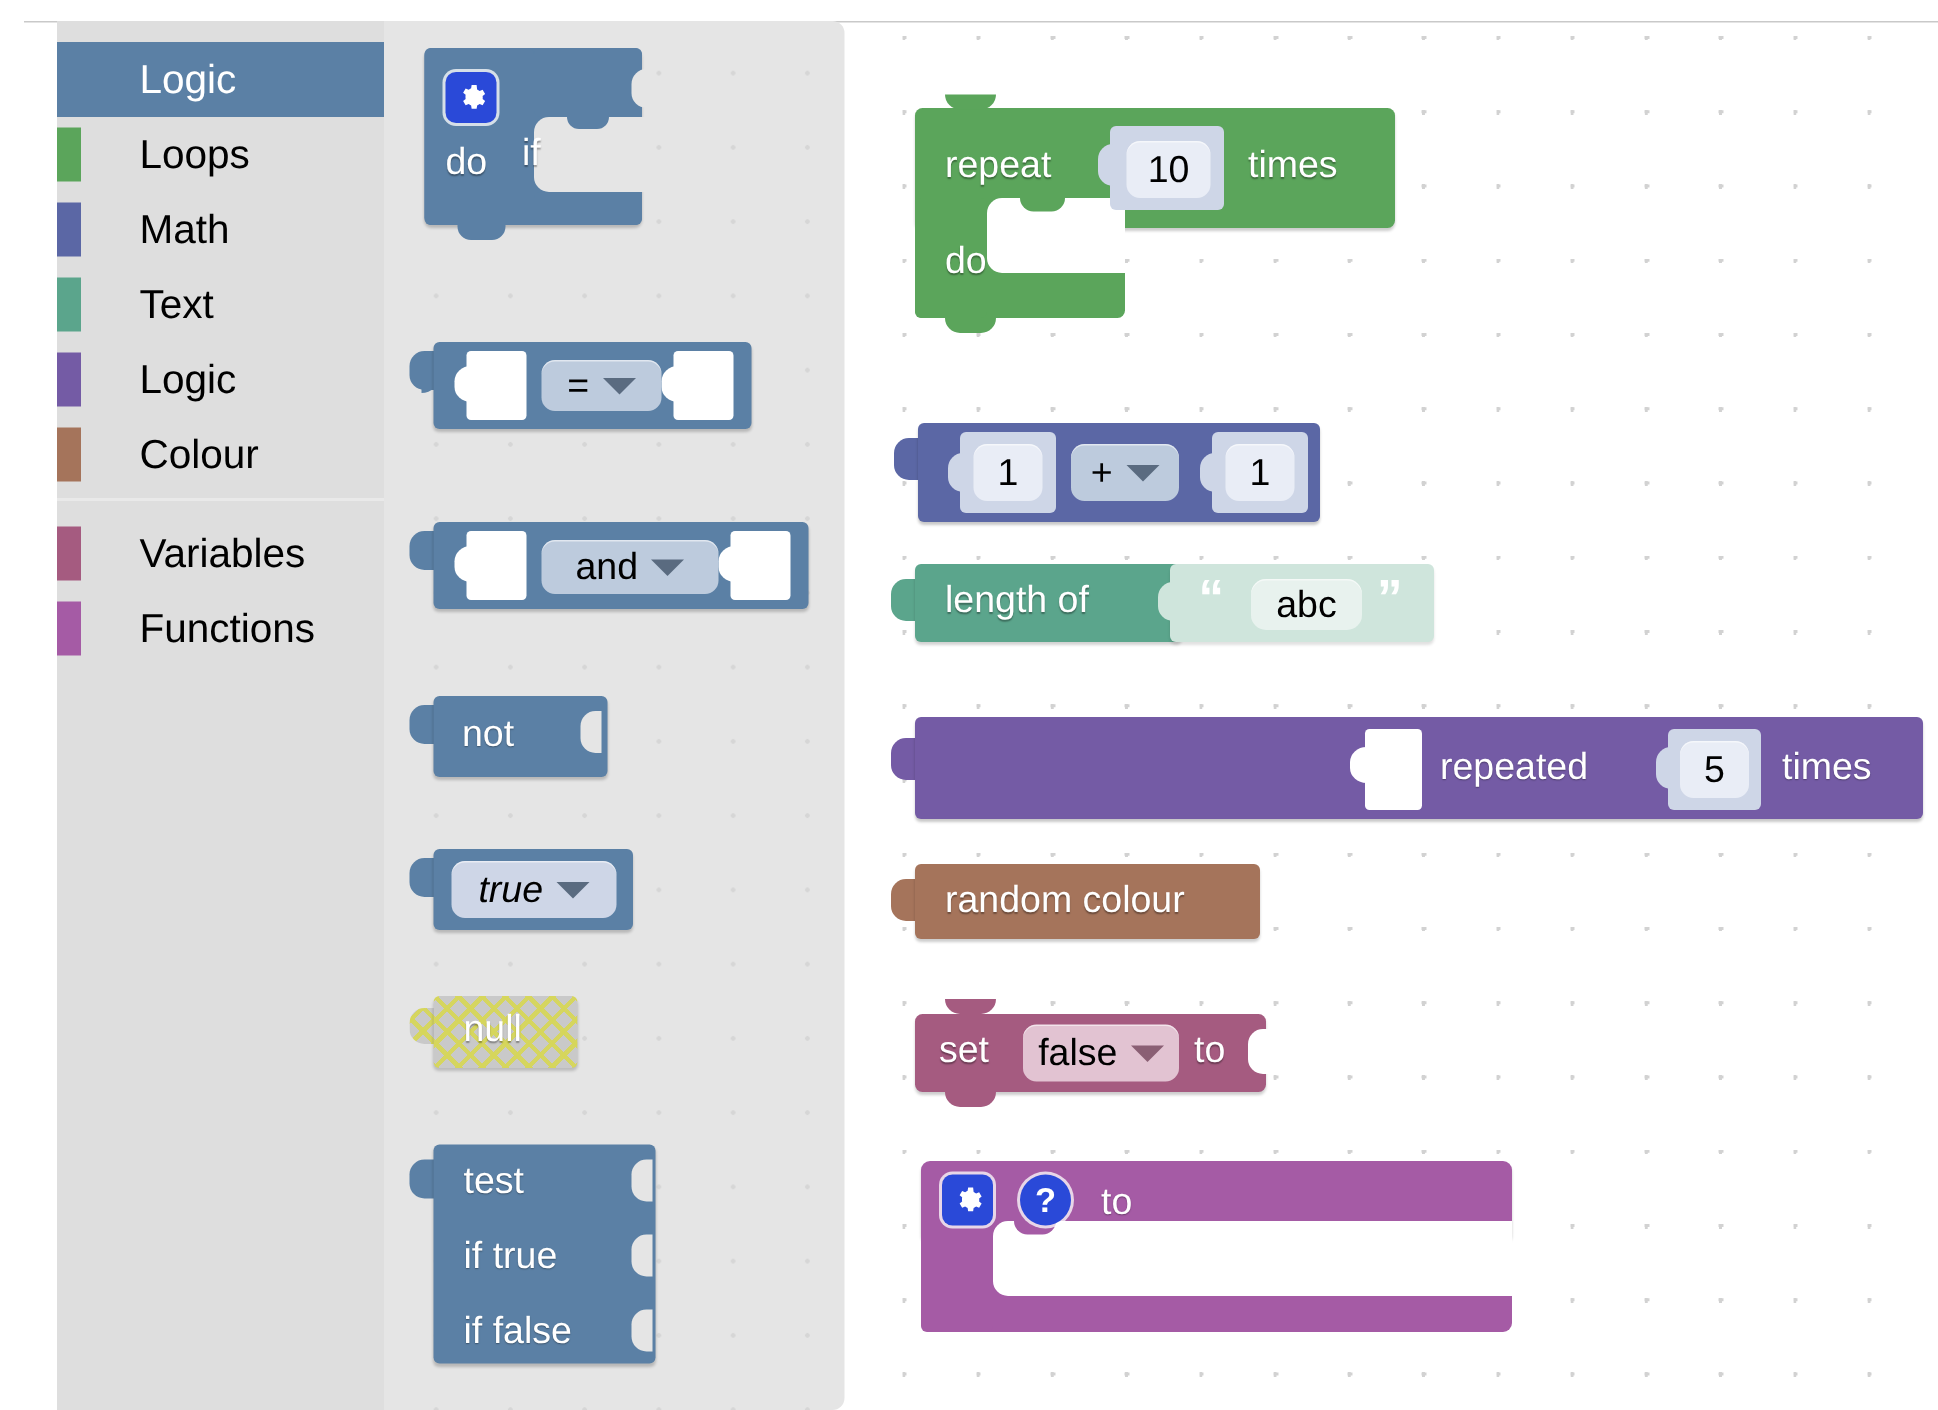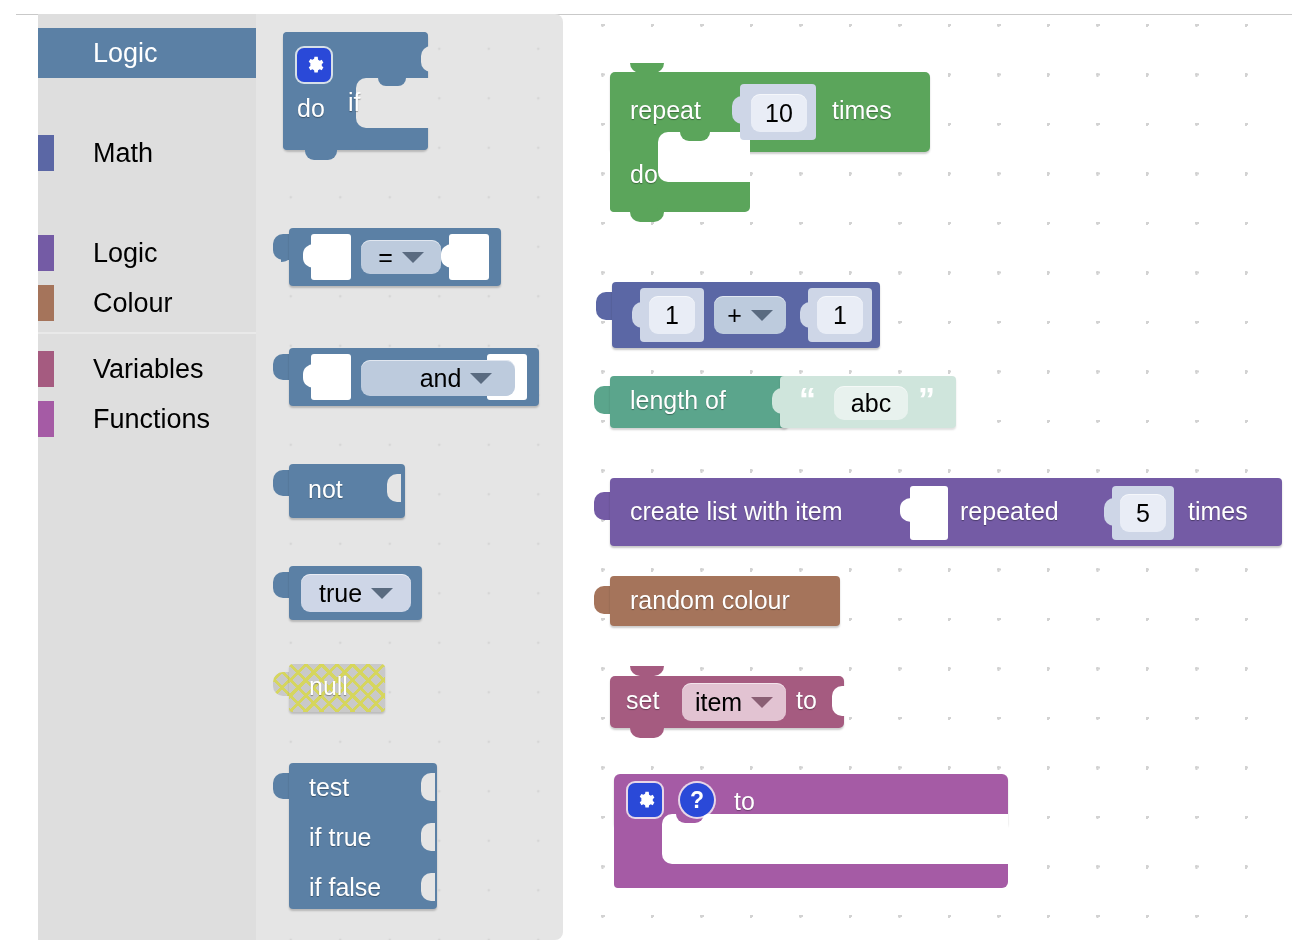--- a/index.html
+++ b/index.html
@@ -134,26 +134,34 @@
   <div class="ws-mask"></div>
   <div class="topline"></div>
 
   <div class="sidebar">
 
     <div class="cat sel" style="top:14px;">
 
       <div class="cat-label">Logic</div>
     </div>
 
+    <div class="cat" style="top:64px;">
+      <div class="swatch" style="background:#5ba55b;"></div>
+      <div class="cat-label">Loops</div>
+    </div>
 
     <div class="cat" style="top:114px;">
       <div class="swatch" style="background:#5b67a5;"></div>
       <div class="cat-label">Math</div>
     </div>
 
+    <div class="cat" style="top:164px;">
+      <div class="swatch" style="background:#5ba58c;"></div>
+      <div class="cat-label">Text</div>
+    </div>
 
     <div class="cat" style="top:214px;">
       <div class="swatch" style="background:#745ba5;"></div>
       <div class="cat-label">Logic</div>
     </div>
 
     <div class="cat" style="top:264px;">
       <div class="swatch" style="background:#a5745b;"></div>
       <div class="cat-label">Colour</div>
     </div>
@@ -215,37 +223,37 @@
       </div>
     </div>
 
     <div class="blk" style="left:25px;top:320px;width:280px;height:70px;">
       <div class="bbody" style="left:-8px;top:20px;width:18px;height:26px;background:#5b80a5;border-radius:10px 0 0 10px;"></div>
       <div class="bbody" style="left:8px;top:14px;width:250px;height:58px;background:#5b80a5;border-radius:4px;box-shadow:0 2px 2px rgba(0,0,0,.2);"></div>
       <div class="socket" style="left:30px;top:20px;width:40px;height:46px;"></div>
       <div class="socket-tab" style="left:22px;top:30px;"></div>
       <div class="socket" style="left:206px;top:20px;width:40px;height:46px;"></div>
       <div class="socket-tab" style="left:198px;top:30px;"></div>
-      <div class="field dd" style="left:80px;top:26px;width:118px;height:36px;padding-left:36px;">
+      <div class="field dd" style="left:80px;top:26px;width:118px;height:36px;">
         <span>and</span>
         <span class="ddarrow"></span>
       </div>
     </div>
 
     <div class="blk" style="left:25px;top:440px;width:180px;height:66px;">
       <div class="bbody" style="left:-8px;top:16px;width:18px;height:26px;background:#5b80a5;border-radius:10px 0 0 10px;"></div>
       <div class="bbody" style="left:8px;top:10px;width:116px;height:54px;background:#5b80a5;border-radius:4px;box-shadow:0 2px 2px rgba(0,0,0,.2);"></div>
       <div class="bbody" style="left:106px;top:20px;width:14px;height:28px;background:#e5e5e5;border-radius:10px 0 0 10px;"></div>
       <div class="btxt" style="left:27px;top:21px;">not</div>
     </div>
 
     <div class="blk" style="left:25px;top:540px;width:180px;height:66px;">
       <div class="bbody" style="left:-8px;top:18px;width:18px;height:26px;background:#5b80a5;border-radius:10px 0 0 10px;"></div>
       <div class="bbody" style="left:8px;top:12px;width:133px;height:54px;background:#5b80a5;border-radius:4px;box-shadow:0 2px 2px rgba(0,0,0,.2);"></div>
-      <div class="field dd" style="left:20px;top:20px;width:110px;height:38px;background:#ced6e7;">
+      <div class="field dd" style="left:20px;top:20px;width:110px;height:38px;background:#ced6e7;font-style:italic;">
         <span>true</span>
         <span class="ddarrow"></span>
       </div>
     </div>
 
     <div class="blk" style="left:25px;top:735px;width:200px;height:160px;">
       <div class="bbody" style="left:-8px;top:24px;width:18px;height:26px;background:#5b80a5;border-radius:10px 0 0 10px;"></div>
       <div class="bbody" style="left:8px;top:14px;width:148px;height:146px;background:#5b80a5;border-radius:4px;box-shadow:0 2px 2px rgba(0,0,0,.2);"></div>
       <div class="bbody" style="left:140px;top:24px;width:14px;height:28px;background:#e5e5e5;border-radius:10px 0 0 10px;"></div>
       <div class="bbody" style="left:140px;top:74px;width:14px;height:28px;background:#e5e5e5;border-radius:10px 0 0 10px;"></div>
@@ -308,21 +316,20 @@
     <div class="quote" style="left:205px;top:8px;">“</div>
     <div class="field" style="left:240px;top:12px;width:74px;height:34px;background:#e8f2ee;border-radius:10px;">
       <span>abc</span>
     </div>
     <div class="quote" style="left:324px;top:8px;">”</div>
   </div>
 
   <div class="blk" style="left:578px;top:474px;width:690px;height:78px;">
     <div class="bbody" style="left:0;top:18px;width:18px;height:28px;background:#745ba5;border-radius:10px 0 0 10px;"></div>
     <div class="bbody" style="left:16px;top:4px;width:672px;height:68px;background:#745ba5;border-radius:4px;box-shadow:0 2px 2px rgba(0,0,0,.22);"></div>
-    <div class="btxt" style="left:36px;top:23px;">create list with item</div>
     <div class="socket" style="left:316px;top:12px;width:38px;height:54px;"></div>
     <div class="socket-tab" style="left:306px;top:24px;"></div>
     <div class="btxt" style="left:366px;top:23px;">repeated</div>
     <div class="bbody" style="left:518px;top:12px;width:62px;height:54px;background:#ced6e7;"></div>
     <div class="bbody" style="left:510px;top:24px;width:12px;height:28px;background:#ced6e7;border-radius:10px 0 0 10px;"></div>
     <div class="field num" style="left:526px;top:20px;width:46px;height:38px;">
       <span>5</span>
     </div>
     <div class="btxt" style="left:594px;top:23px;">times</div>
   </div>
@@ -332,21 +339,21 @@
     <div class="bbody" style="left:16px;top:2px;width:230px;height:50px;background:#a5745b;border-radius:4px;box-shadow:0 2px 2px rgba(0,0,0,.2);"></div>
     <div class="btxt" style="left:36px;top:12px;">random colour</div>
   </div>
 
   <div class="blk" style="left:594px;top:674px;width:270px;height:64px;">
     <div class="bbody" style="left:0;top:2px;width:234px;height:52px;background:#a55b80;border-radius:5px;box-shadow:0 2px 2px rgba(0,0,0,.2);"></div>
     <div class="bbody" style="left:20px;top:-8px;width:34px;height:10px;background:#a55b80;border-radius:0 0 10px 10px;"></div>
     <div class="bbody" style="left:20px;top:54px;width:34px;height:10px;background:#a55b80;border-radius:0 0 10px 10px;"></div>
     <div class="btxt" style="left:16px;top:12px;">set</div>
     <div class="field" style="left:72px;top:9px;width:104px;height:38px;background:#e2c3d2;">
-      <span>item</span>
+      <span>false</span>
       <span class="ddarrow" style="border-top-color:#8a5f74;"></span>
     </div>
     <div class="btxt" style="left:186px;top:12px;">to</div>
     <div class="bbody" style="left:222px;top:12px;width:14px;height:30px;background:#ffffff;border-radius:10px 0 0 10px;"></div>
   </div>
 
   <div class="blk" style="left:598px;top:774px;width:420px;height:120px;">
     <div class="bbody" style="left:0;top:0;width:394px;height:54px;background:#a55ba5;border-radius:6px;box-shadow:0 2px 2px rgba(0,0,0,.2);"></div>
     <div class="bbody" style="left:0;top:40px;width:394px;height:74px;background:#a55ba5;border-radius:0 0 6px 6px;"></div>
     <div class="bbody" style="left:0;top:40px;width:48px;height:74px;background:#a55ba5;"></div>

